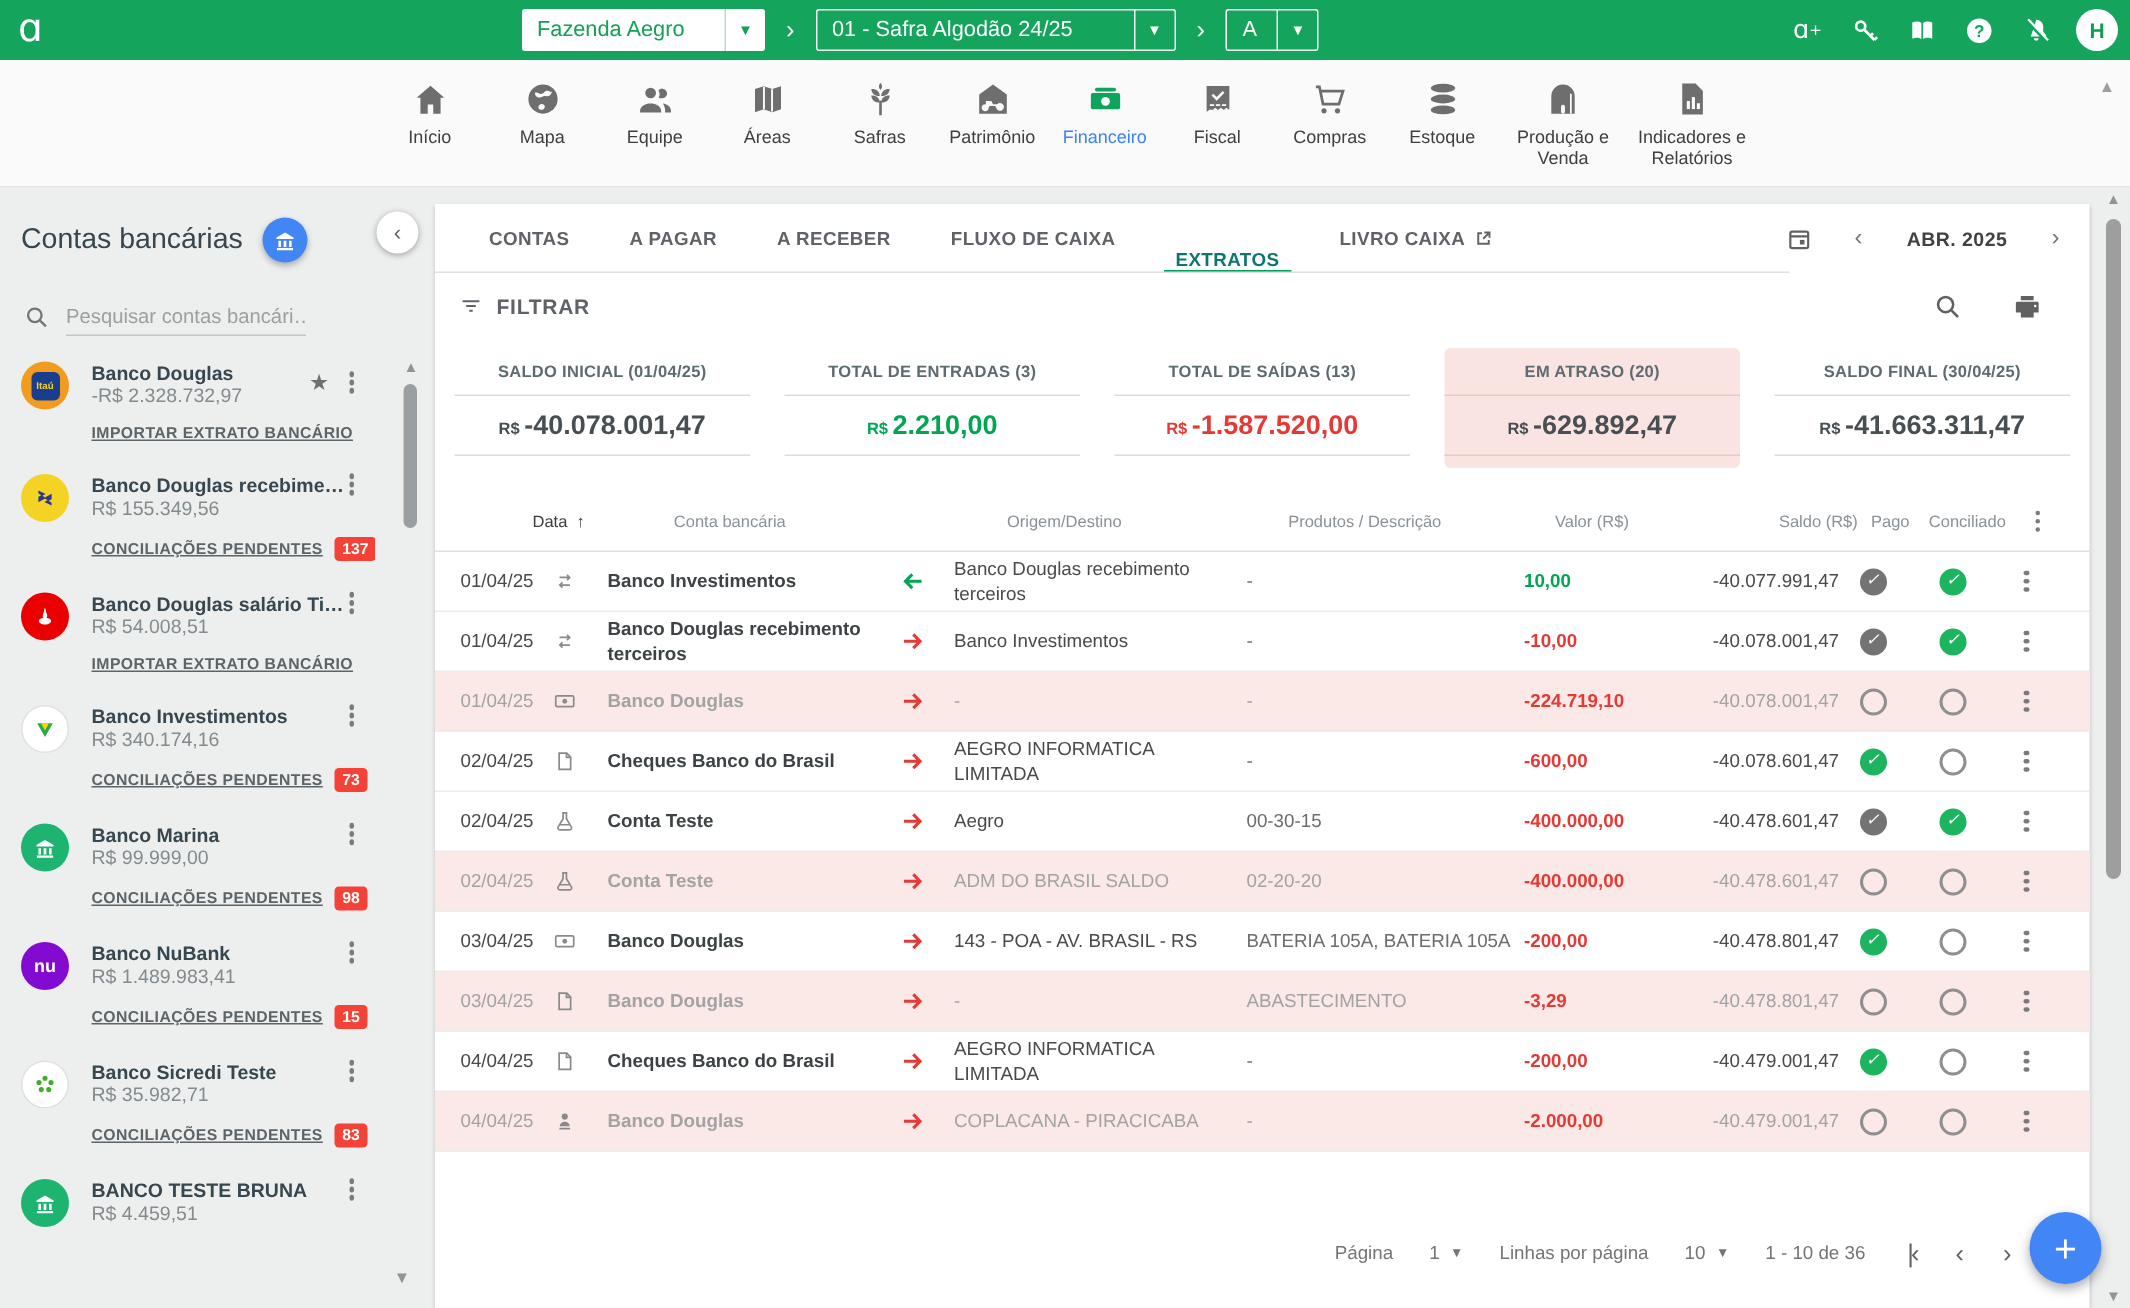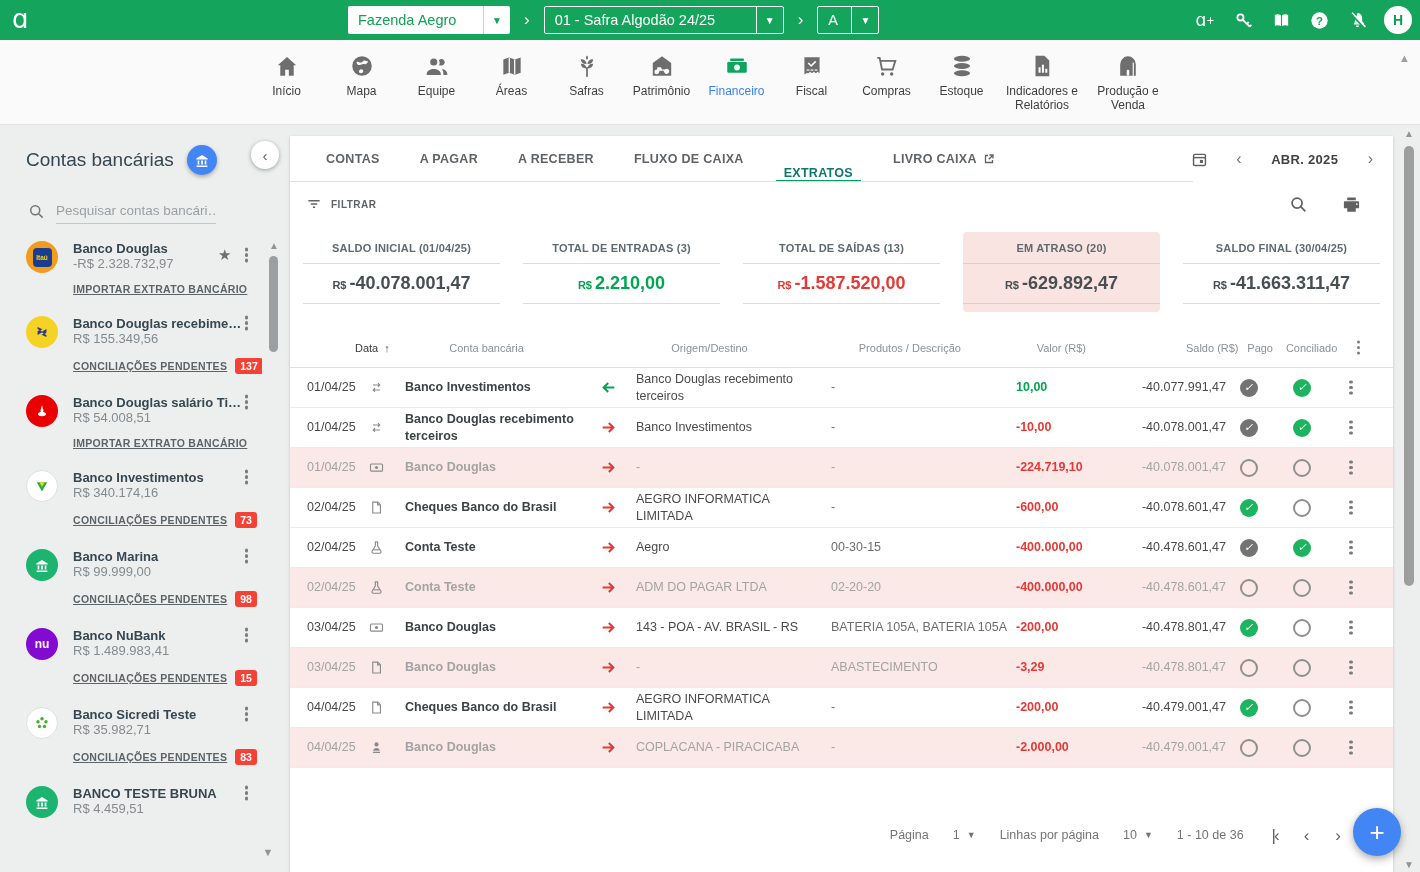--- a/index.html
+++ b/index.html
@@ -32,21 +32,21 @@
   .navbar { position:absolute; left:0; top:40px; width:1420px; height:85px; background:#fafafa; border-bottom:1px solid #e4e4e4; display:flex; justify-content:center; align-items:flex-start; padding-top:13px; z-index:20; }
   .nav-item { width:75px; display:flex; flex-direction:column; align-items:center; gap:6px; cursor:pointer; color:#6e6e6e; }
   .nav-item.wide { width:86px; }
   .nav-item svg { width:26px; height:26px; color:#6e6e6e; }
   .nav-label { font-size:12px; color:#3f3f3f; text-align:center; line-height:1.15; }
   .nav-item.active svg { color:#0da55b; }
   .nav-item.active .nav-label { color:#3b82f6; }
   .nav-collapse { position:absolute; right:10px; top:12px; color:#9e9e9e; font-size:11px; cursor:pointer; }
 
   
-  .sidebar { position:absolute; left:12px; top:125px; width:250px; height:747px; overflow:hidden; }
+  .sidebar { position:absolute; left:0; top:125px; width:250px; height:747px; overflow:hidden; }
   .sb-head { display:flex; align-items:center; padding:20px 0 0 14px; }
   .sb-title { font-size:19px; color:#37474f; font-weight:500; }
   .sb-fab { width:30px; height:30px; border-radius:50%; background:#4285f4; margin-left:13px; display:flex; align-items:center; justify-content:center; box-shadow:0 2px 4px rgba(0,0,0,.3); cursor:pointer; }
   .sb-fab svg { width:16px; height:16px; }
   .collapse-btn { position:absolute; left:251px; top:141px; width:28px; height:28px; border-radius:50%; background:#fff; box-shadow:0 1px 4px rgba(0,0,0,.35); display:flex; align-items:center; justify-content:center; color:#616161; font-size:15px; cursor:pointer; z-index:5; }
   .sb-search { display:flex; align-items:flex-end; gap:11px; margin:25px 14px 0 16px; }
   .sb-search svg { width:17px; height:17px; color:#757575; margin-bottom:4px; }
   .sb-search input { border:none; outline:none; background:transparent; border-bottom:1px solid #c2c6c6; width:160px; font-size:13.5px; padding:3px 0 5px; font-family:"Liberation Sans", sans-serif; color:#555; }
   .sb-search input::placeholder { color:#9aa0a2; }
   .sb-list { margin-top:17px; padding-left:14px; }
@@ -85,21 +85,21 @@
   .tab { padding:0 20px; display:flex; align-items:center; gap:6px; font-size:12.5px; font-weight:700; letter-spacing:.3px; color:#5f6368; cursor:pointer; position:relative;text-align:center; }
   .tab.active { color:#0f766e;margin-top:27px; }
   .tab.active::after { content:""; position:absolute; left:12px; right:12px; bottom:0; height:2px; background:#00a159; }
   .tab svg { width:12px; height:12px; color:#5f6368; }
   .period { position:absolute; right:16px; top:0; height:46px; display:flex; align-items:center; gap:24px; }
   .period svg { width:17px; height:17px; color:#616161; cursor:pointer; }
   .pchev { color:#757575; font-size:16px; cursor:pointer; padding:0 4px; }
   .pmonth { font-size:13px; font-weight:700; color:#424242; letter-spacing:.3px; width:70px; text-align:center; }
 
   .toolbar { height:44px; display:flex; align-items:center; padding:0 16px; flex:none; }
-  .filter-btn { display:flex; align-items:center; gap:9px; color:#5f6368; font-size:10px; font-weight:700; letter-spacing:.5px; cursor:pointer; }
+  .filter-btn { display:flex; align-items:center; gap:9px; color:#5f6368; font-size:14px; font-weight:700; letter-spacing:.5px; cursor:pointer; }
   .filter-btn svg { width:16px; height:16px; }
   .tb-icons { margin-left:auto; display:flex; gap:34px; margin-right:16px; }
   .tb-icons svg { width:19px; height:19px; color:#616161; cursor:pointer; }
 
   .cards { display:flex; gap:23px; padding:6px 13px 0; flex:none; }
   .card { flex:1; text-align:center; padding:6px 0 8px; cursor:pointer; }
   .card.highlight { background:#f9e4e2; border-radius:4px; }
   .card-label { font-size:11px; font-weight:700; color:#5d6b70; letter-spacing:.2px; padding:4px 0 9px; }
   .card-value { border-top:1px solid #dcdcdc; border-bottom:1px solid #dcdcdc; padding:9px 0; font-size:18px; font-weight:700; color:#474f52; }
   .card.highlight .card-value { border-color:#e7c9c5; }
@@ -422,29 +422,29 @@
       <span class="nav-label">Compras</span>
     </div>
   <div class="nav-item">
       <svg>
         <use href="#i-stack"></use>
       </svg>
       <span class="nav-label">Estoque</span>
     </div>
   <div class="nav-item wide">
       <svg>
+        <use href="#i-silo"></use>
+      </svg>
+      <span class="nav-label">Produção e Venda</span>
+    </div>
+  <div class="nav-item wide">
+      <svg>
         <use href="#i-report"></use>
       </svg>
       <span class="nav-label">Indicadores e Relatórios</span>
-    </div>
-  <div class="nav-item wide">
-      <svg>
-        <use href="#i-silo"></use>
-      </svg>
-      <span class="nav-label">Produção e Venda</span>
     </div>
   <span class="nav-collapse">▲</span>
 </div>
 
 <div class="sidebar">
   <div class="sb-head">
     <span class="sb-title">Contas bancárias</span>
     <span class="sb-fab">
         <svg style="color:#fff">
           <use href="#i-bankwhite"></use>
@@ -856,21 +856,21 @@
           <svg>
             <use href="#i-flask"></use>
           </svg>
         </span>
       <span class="c-acct w-acct">Conta Teste</span>
       <span class="c-arr w-arr arr-out">
           <svg>
             <use href="#i-arr-r"></use>
           </svg>
         </span>
-      <span class="c-org w-org">ADM DO PAGAR LTDA</span>
+      <span class="c-org w-org">ADM DO BRASIL SALDO</span>
       <span class="c-prd w-prd">02-20-20</span>
       <span class="c-val w-val val-red">-400.000,00</span>
       <span class="c-sal w-sal">-40.478.601,47</span>
       <span class="c-pag w-pag">
           <i class="stat empty"></i>
         </span>
       <span class="c-con w-con">
           <i class="stat empty"></i>
         </span>
       <span class="w-keb">

